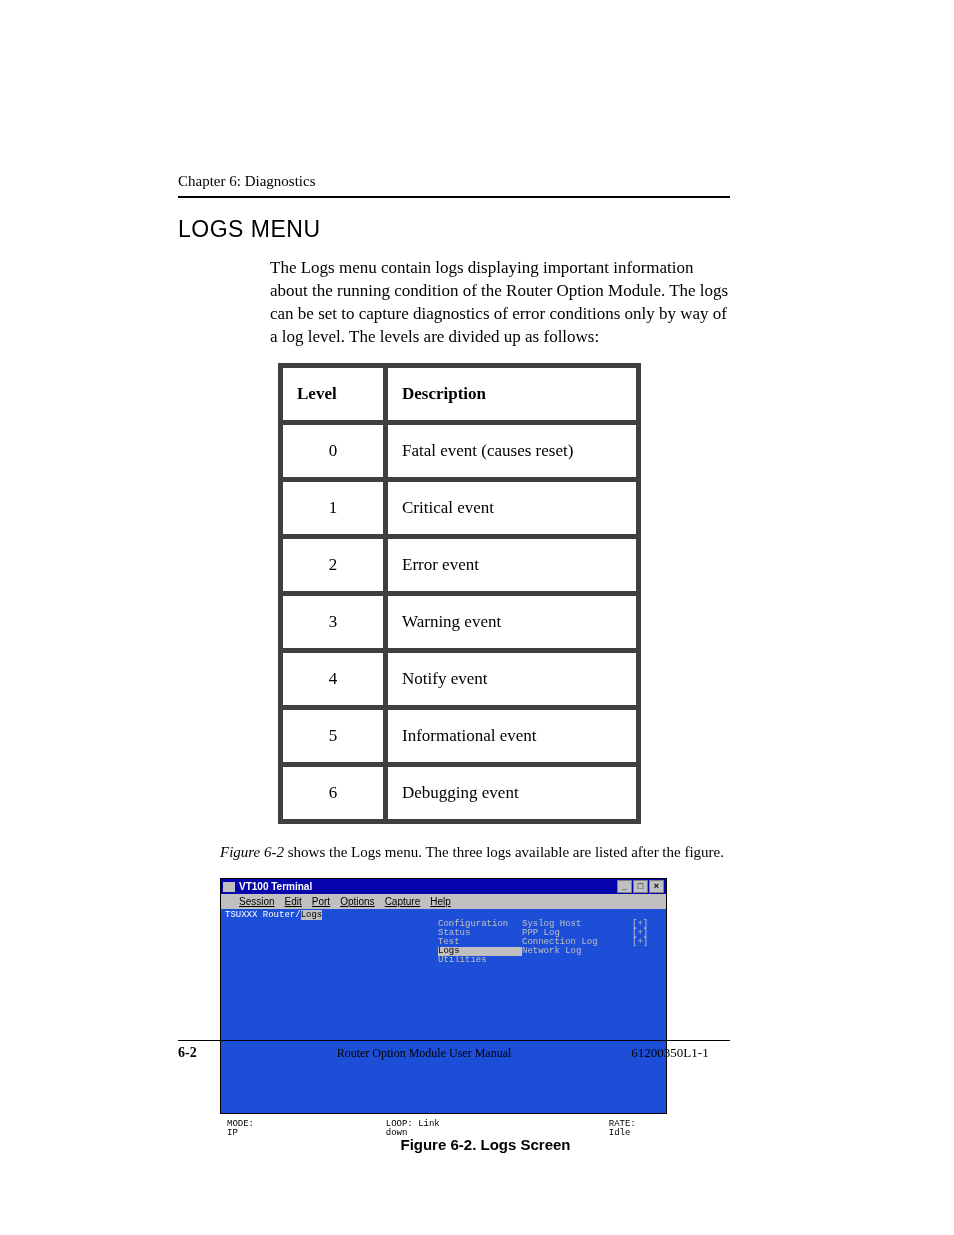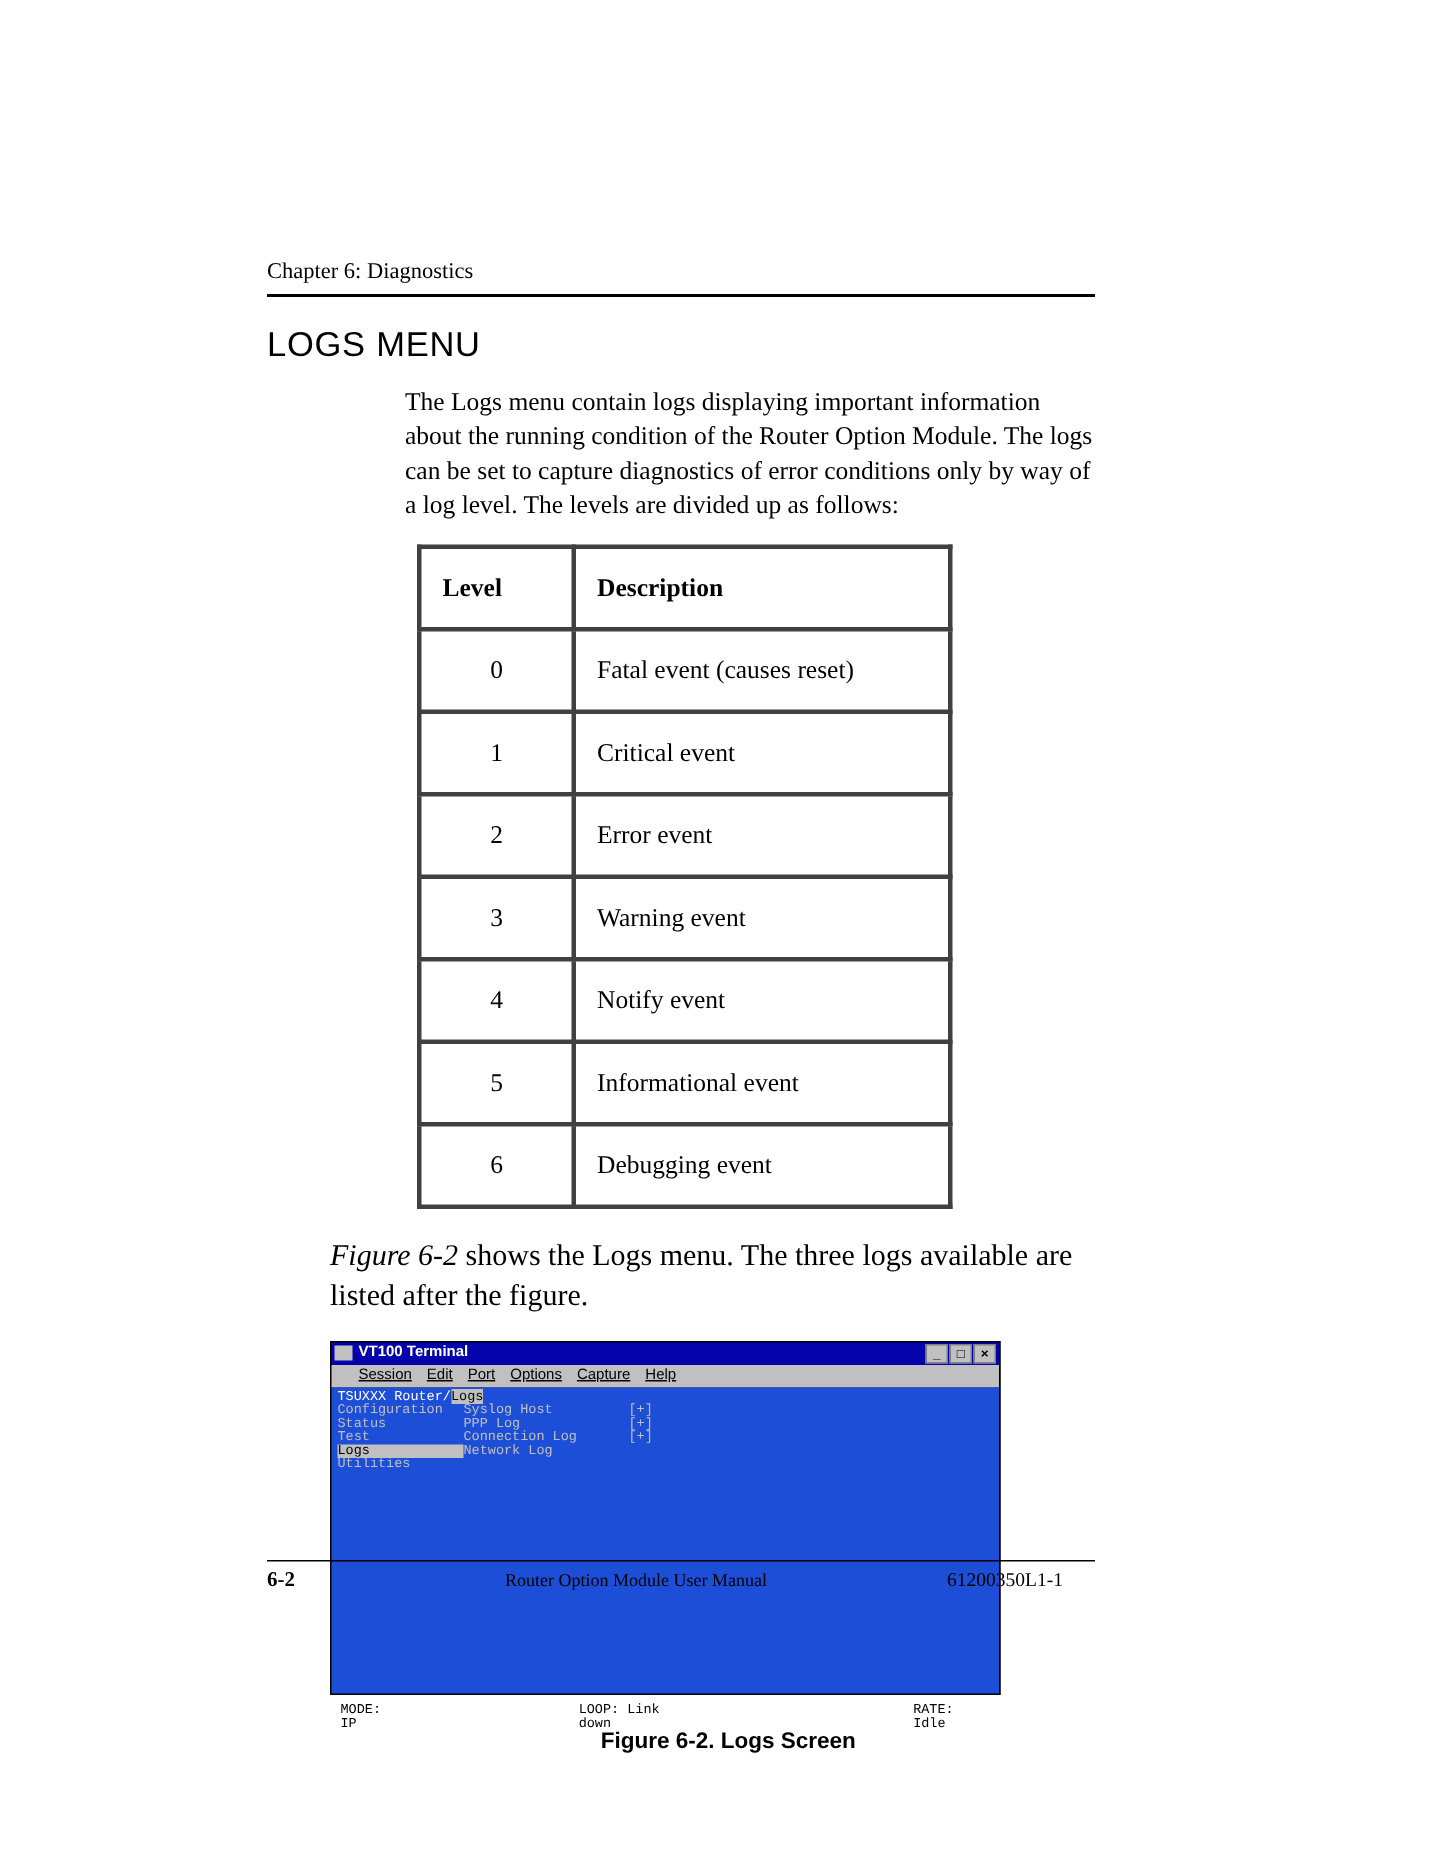--- a/index.html
+++ b/index.html
@@ -39,37 +39,37 @@
     line-height: 1.35;
     margin: 0 0 14px 0;
     padding-left: 92px;
   }
   .level-table {
     border-collapse: collapse;
     margin: 6px 0 18px 100px;
     font-size: 17px;
   }
   .level-table th, .level-table td {
-    border: 3px solid #404040;
+    border: 5px solid #404040;
     padding: 16px 14px;
     text-align: left;
     vertical-align: middle;
   }
   .level-table th {
     font-weight: bold;
   }
   .level-table td.lvl {
     text-align: center;
     width: 72px;
   }
   .level-table td.desc, .level-table th.desc-h {
     width: 220px;
   }
   .figref {
-    font-size: 20px;
+    font-size: 15px;
     line-height: 1.35;
     margin: 4px 0 16px 42px;
   }
   .figref .fignum { font-style: italic; }
 
   
   .term-wrap {
     margin: 0 0 10px 42px;
     width: 447px;
   }
@@ -121,21 +121,21 @@
     box-sizing: border-box;
     color:#c0c0c0;
   }
   .term-body .pathline { color:#fff; }
   .term-body .pathline .hl {
     background:#c0c0c0; color:#000;
   }
   .term-body .sidecol .sel {
     background:#c0c0c0; color:#000;
   }
-  .term-body .row { display:flex; }
+  .term-body .row { display:flex;justify-content:flex-end; }
   .term-body .col1 { width: 84px; }
   .term-body .col2 { width: 110px; }
   .term-body .col3 { width: 30px; }
   .status-line {
     display:flex;
     color:#fff;
     font-weight: normal;
     margin-top: 155px;
   }
   .status-line .sb {

